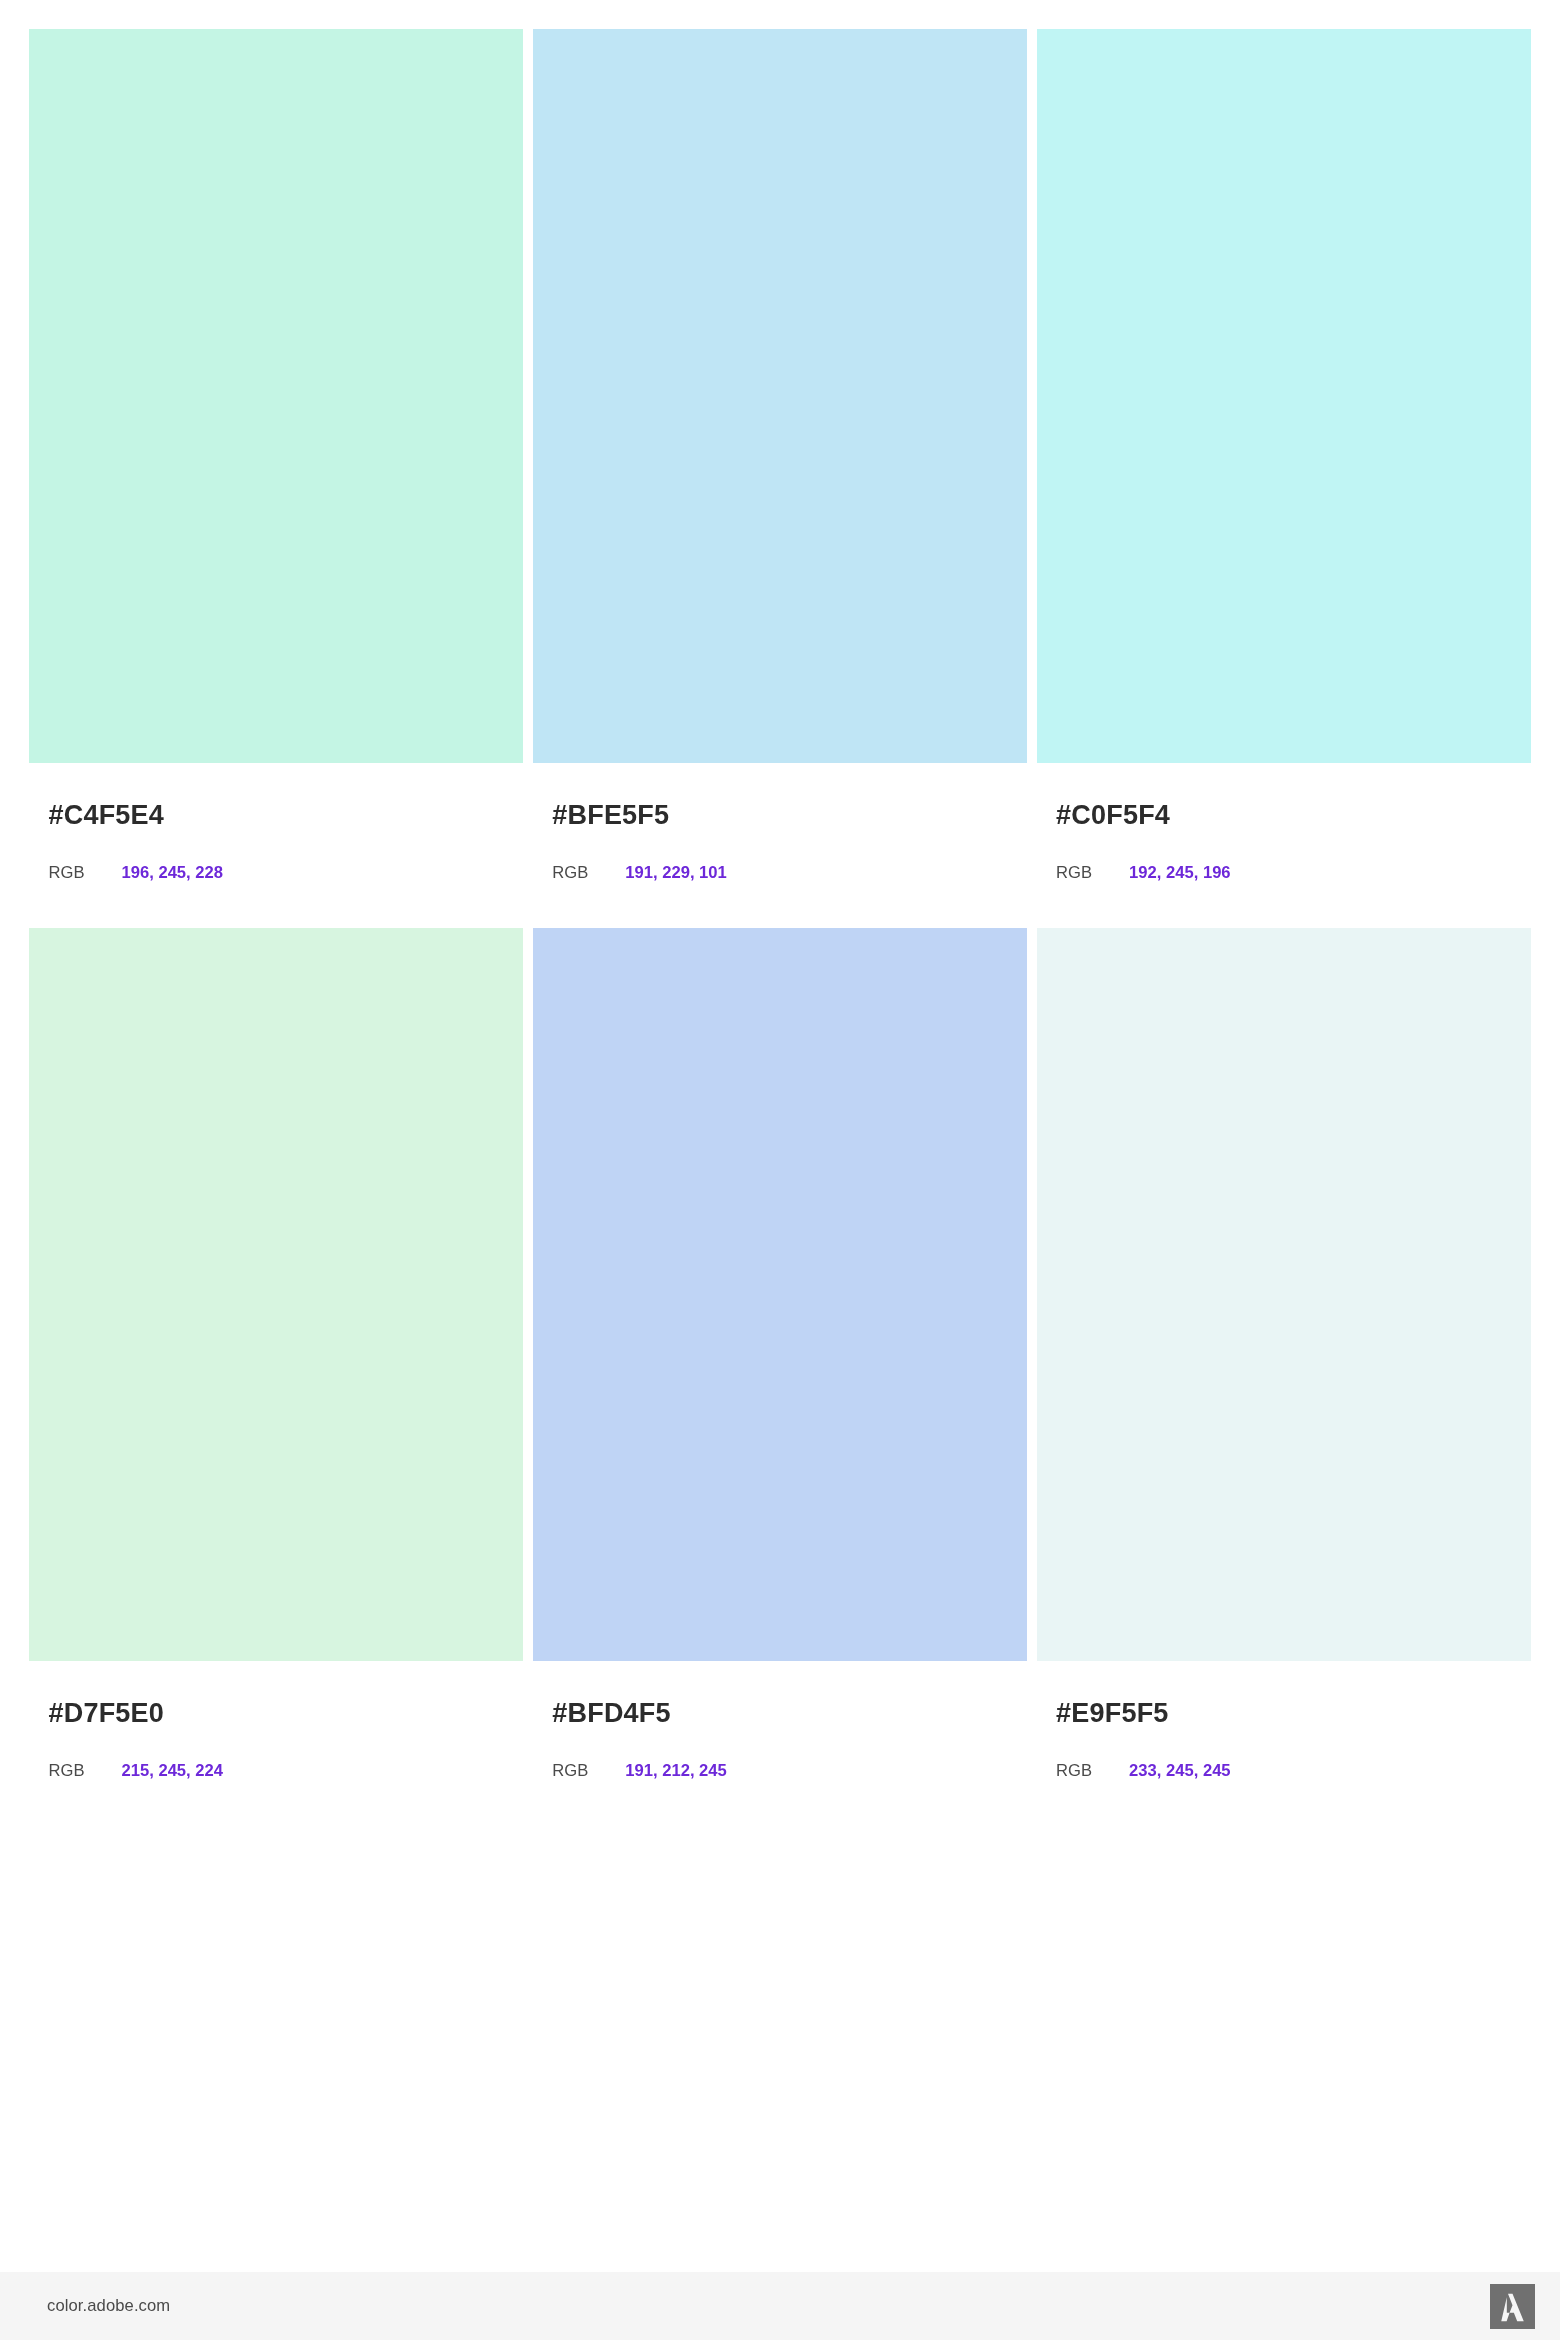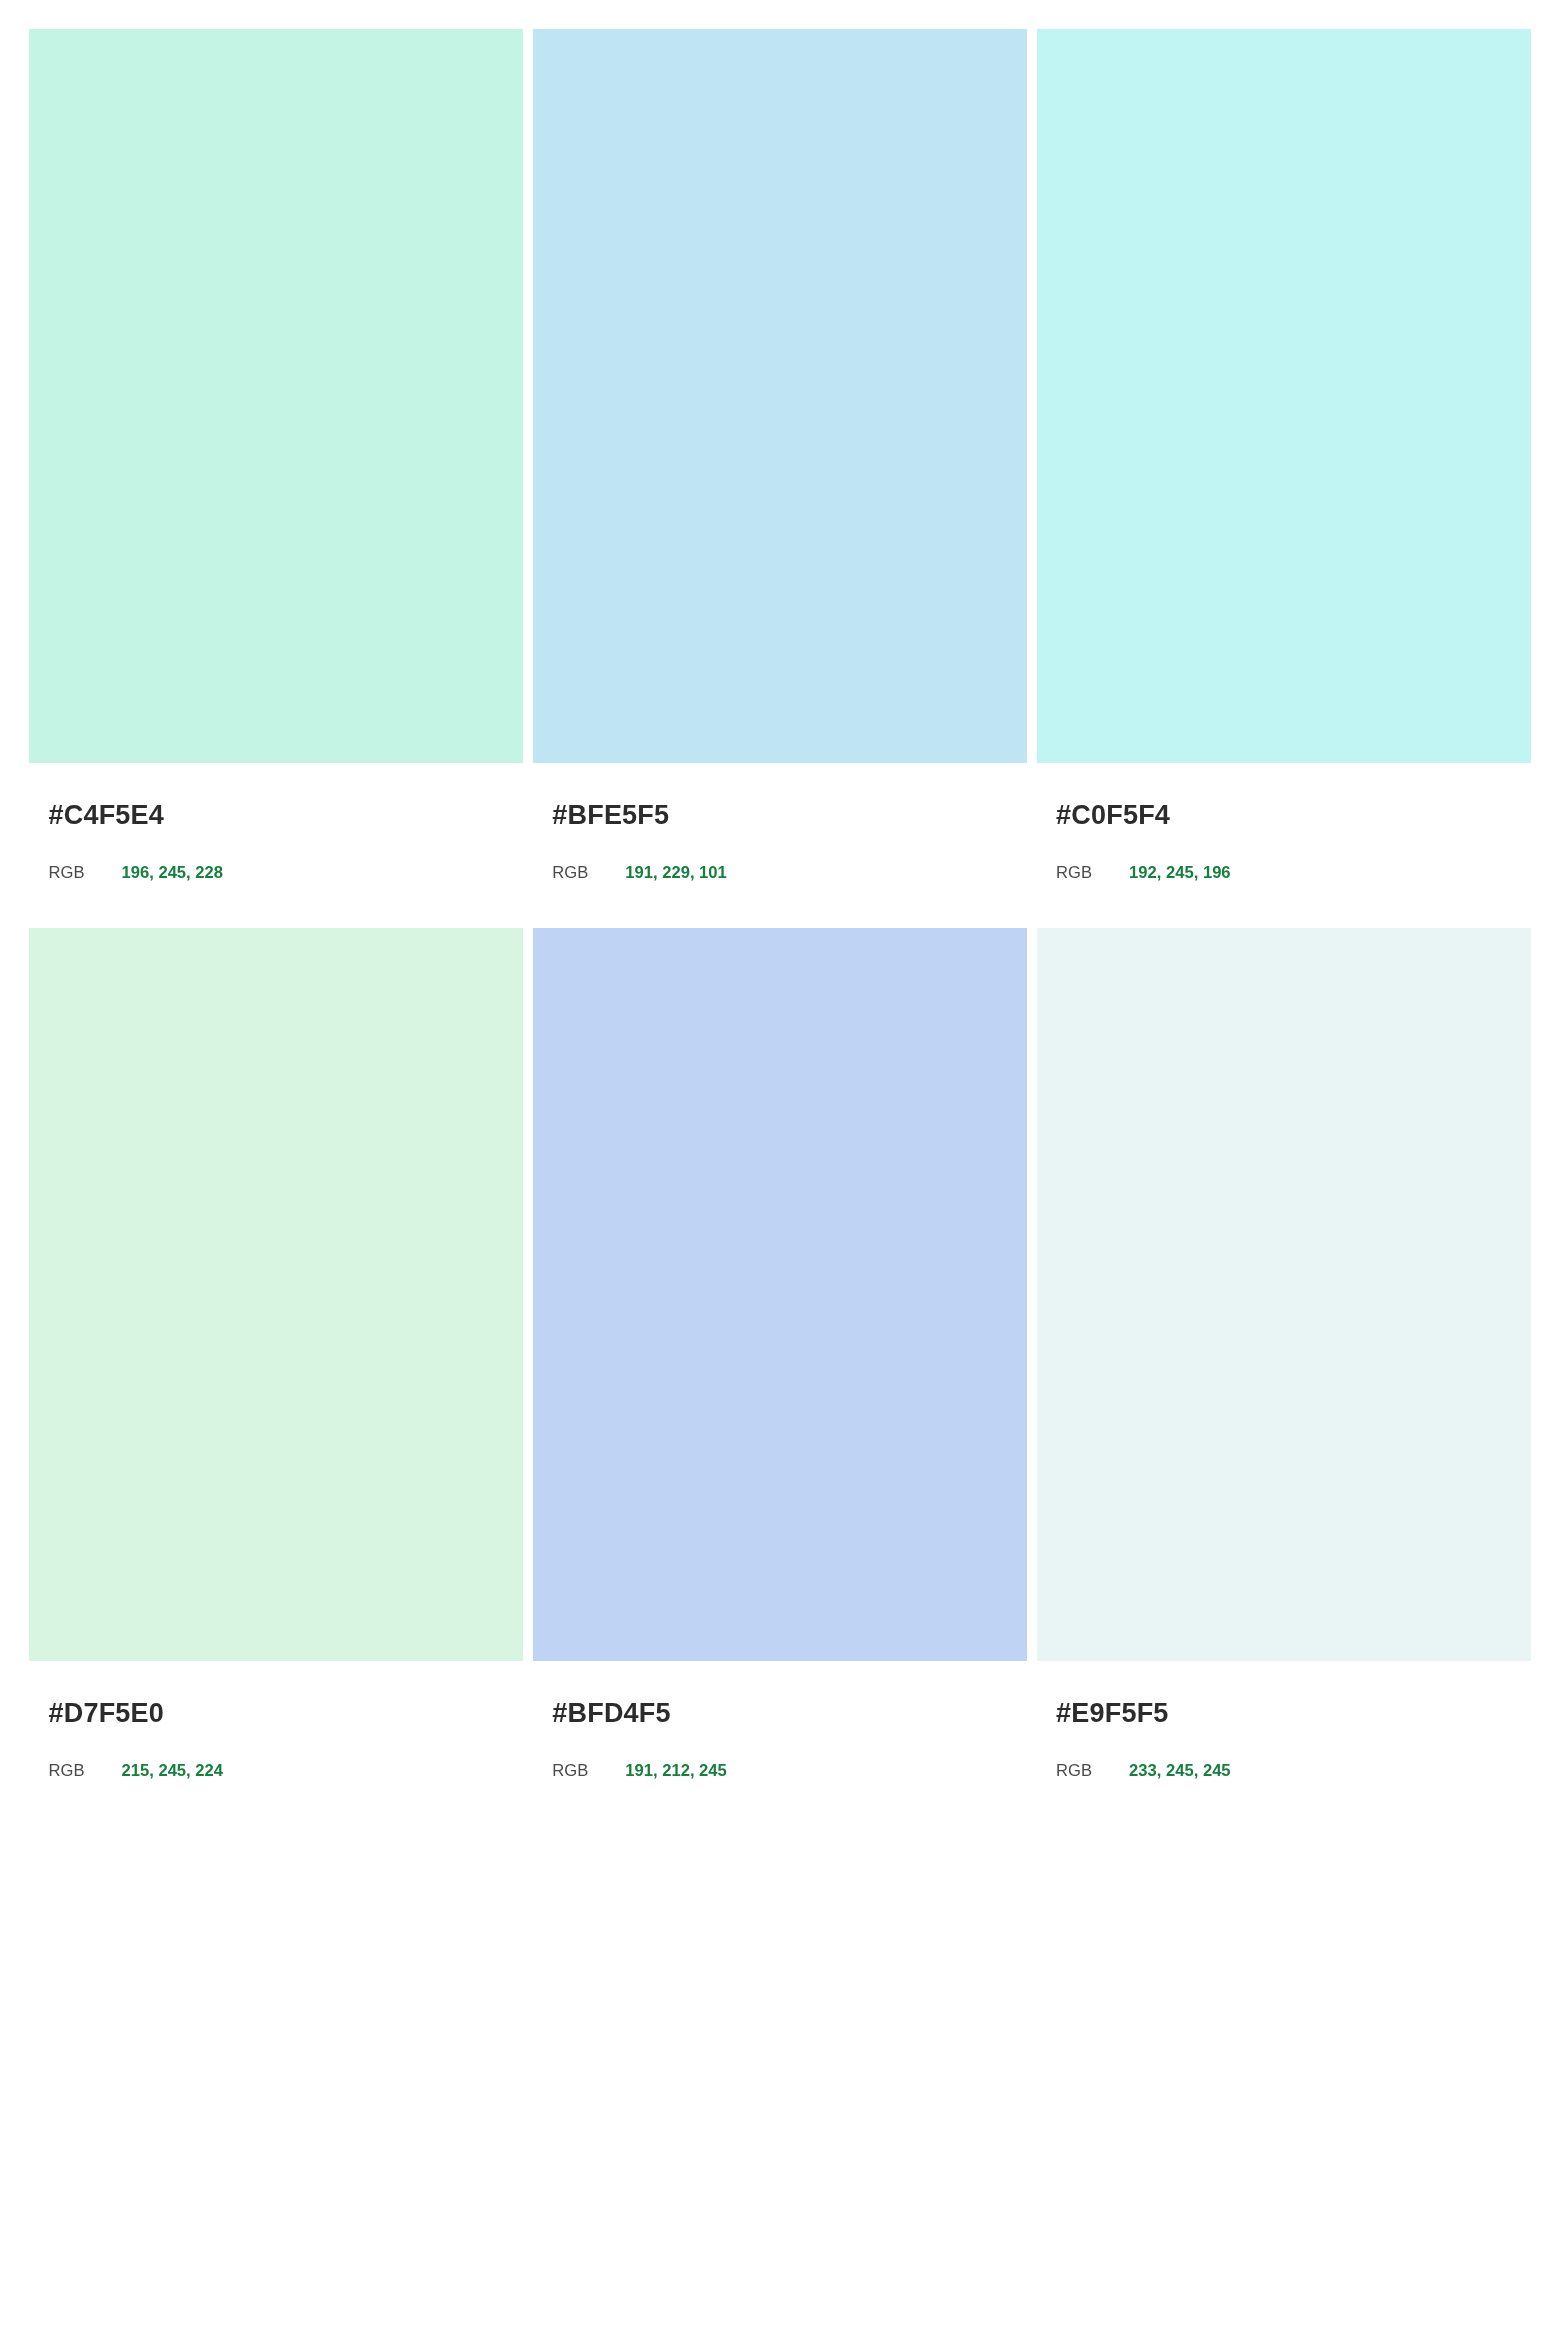--- a/index.html
+++ b/index.html
@@ -73,21 +73,21 @@
     font-size: 16.6px;
     font-weight: normal;
     color: #4a4a4a;
     width: 73px;
     flex: 0 0 73px;
   }
 
   .rgb-val {
     font-size: 16.6px;
     font-weight: bold;
-    color: #15803d;
+    color: #6d28d9;
   }
 
   
   #footer-bar {
     position: absolute;
     left: 0;
     top: 2272px;
     width: 1560px;
     height: 68px;
     background: #f5f5f5;
@@ -185,15 +185,25 @@
             <span class="rgb-key">RGB</span>
             <span class="rgb-val">233, 245, 245</span>
           </div>
         </div>
       </div>
 
     </div>
 
   </div>
 
+  <div id="footer-bar" style="background: rgb(245, 245, 245);">
+    <span id="footer-url">color.adobe.com</span>
+    <span>
+      <svg id="adobe-logo" viewBox="0 0 46 46" xmlns="http://www.w3.org/2000/svg">
+        <rect x="0" y="0" width="46" height="46" fill="#707070"></rect>
+        <path d="M23 10 L34.5 38 L27.8 38 L24.4 29.3 L20.0 29.3 L23 21.8 L18.4 10 Z" fill="#f5f5f5"></path>
+        <path d="M17.2 13.6 L11.5 38 L17.0 38 L20.0 29.3 L17.2 29.3 Z" fill="#f5f5f5"></path>
+      </svg>
+    </span>
+  </div>
 
 </div>
 
 
 </body></html>

